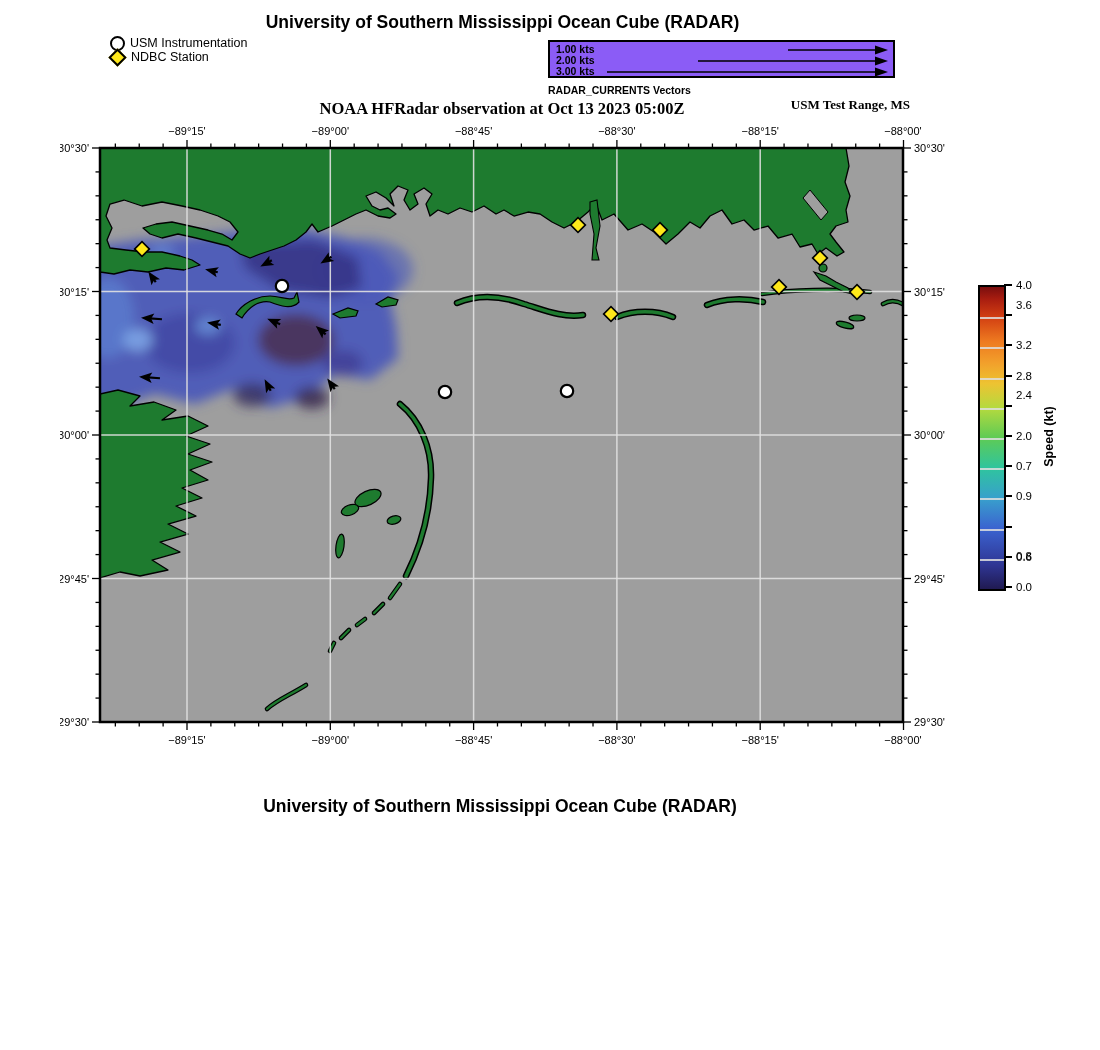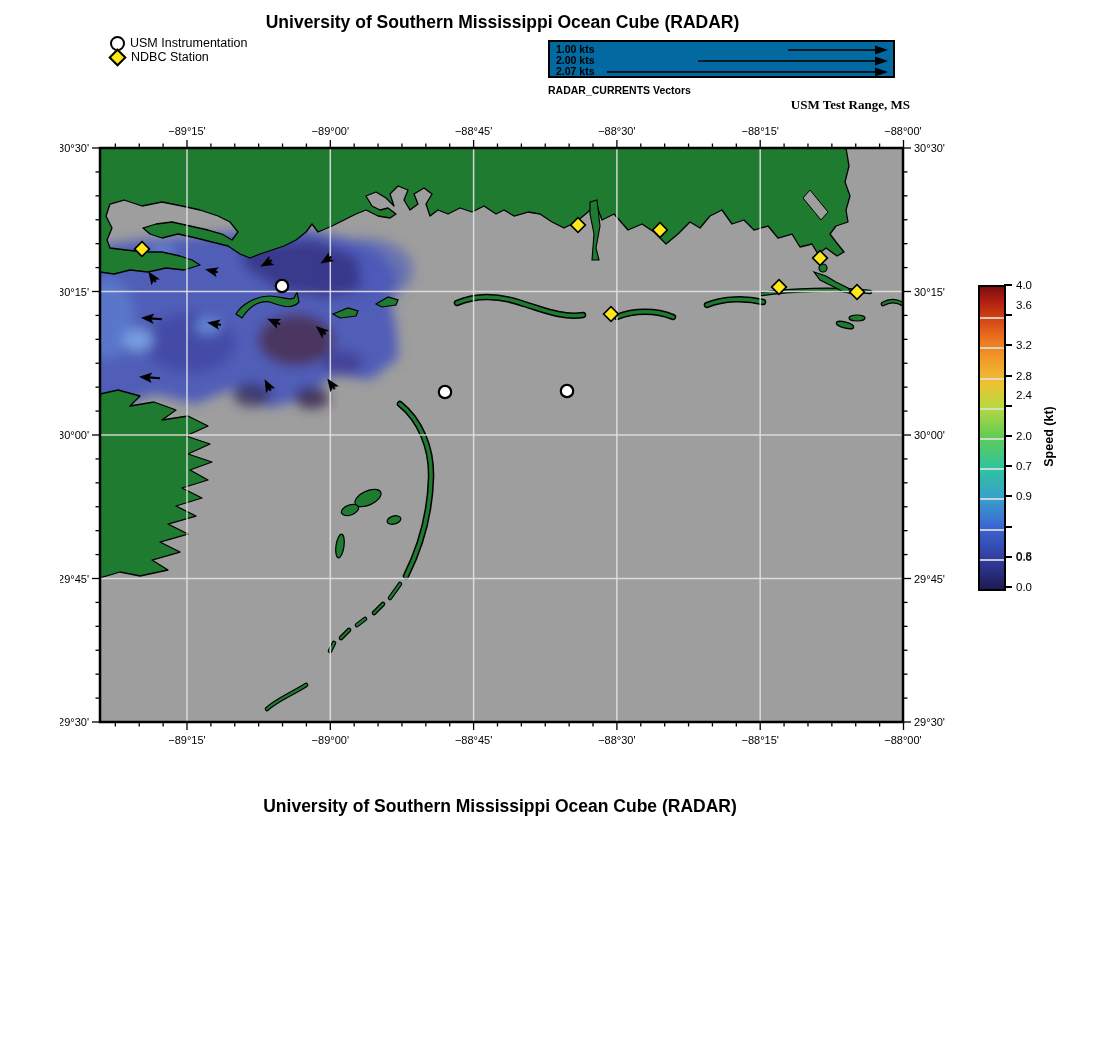--- a/index.html
+++ b/index.html
@@ -7,21 +7,21 @@
           font-family:"Liberation Sans",sans-serif;color:#000;}
   .title-top{position:absolute;left:0;top:12px;width:1005px;text-align:center;
              font-size:17.5px;font-weight:bold;}
   .title-bottom{position:absolute;left:0;top:796px;width:1000px;text-align:center;
                 font-size:17.5px;font-weight:bold;}
   .legend{position:absolute;left:110px;top:36px;}
   .legend-row{position:relative;height:14px;font-size:12.5px;font-weight:normal;line-height:14px;}
   .legend-icon{display:inline-block;vertical-align:middle;margin-right:5px;}
   .icon-circle{width:11px;height:11px;border:2px solid #000;border-radius:50%;background:#fff;}
   .icon-diamond{width:9px;height:9px;border:2px solid #000;background:#ffe81a;transform:rotate(45deg);margin-left:1px;margin-right:7px;}
-  .vbox{position:absolute;left:548px;top:40px;width:343px;height:34px;background:#0369a1;border:2px solid #000;}
+  .vbox{position:absolute;left:548px;top:40px;width:343px;height:34px;background:#8b5cf6;border:2px solid #000;}
   .vbox-label{position:absolute;left:6px;font-size:10.5px;font-weight:bold;line-height:11px;}
   .vbox-caption{position:absolute;left:548px;top:84px;font-size:10.5px;font-weight:bold;}
   .subtitle{position:absolute;left:200px;top:99px;width:604px;text-align:center;
             font-family:"Liberation Serif",serif;font-size:16.5px;font-weight:bold;}
   .region-label{position:absolute;left:760px;top:97px;width:150px;text-align:right;
             font-family:"Liberation Serif",serif;font-size:13px;font-weight:bold;}
   .map-svg{position:absolute;left:60px;top:118px;}
   .tick-label{font-size:11px;fill:#000;}
   .ib{fill:none;stroke:#000;stroke-width:6.5;stroke-linecap:round;}
   .ig{fill:none;stroke:#1e7b2f;stroke-width:3.5;stroke-linecap:round;}
@@ -47,32 +47,33 @@
       <span class="legend-icon icon-circle"></span><span>USM Instrumentation</span>
     </div>
     <div class="legend-row">
       <span class="legend-icon icon-diamond"></span><span>NDBC Station</span>
     </div>
   </div>
 
   <div class="vbox">
     <div class="vbox-label" style="top:2px">1.00 kts</div>
     <div class="vbox-label" style="top:13px">2.00 kts</div>
-    <div class="vbox-label" style="top:24px">2.07 kts</div>
+    <div class="vbox-label" style="top:24px">3.00 kts</div>
     <svg id="vbox-arrows" width="343" height="34" style="position:absolute;left:0;top:0">
         <line x1="238" y1="8" x2="326" y2="8" stroke="#000" stroke-width="1.6"></line>
         <path d="M 338 8 L 325 3.5 L 325 12.5 Z" fill="#000"></path>
         <line x1="148" y1="19" x2="326" y2="19" stroke="#000" stroke-width="1.6"></line>
         <path d="M 338 19 L 325 14.5 L 325 23.5 Z" fill="#000"></path>
         <line x1="57" y1="30" x2="326" y2="30" stroke="#000" stroke-width="1.6"></line>
         <path d="M 338 30 L 325 25.5 L 325 34.5 Z" fill="#000"></path>
       </svg>
   </div>
   <div class="vbox-caption">RADAR_CURRENTS Vectors</div>
 
+  <div class="subtitle">NOAA HFRadar observation at Oct 13 2023 05:00Z</div>
   <div class="region-label">USM Test Range, MS</div>
 
   <svg class="map-svg" width="900" height="640">
     <defs>
       <clipPath id="mapclip">
           <rect x="0" y="0" width="803" height="574"></rect>
         </clipPath>
       <filter id="soft" x="-25%" y="-25%" width="150%" height="150%">
         <feGaussianBlur stdDeviation="6"></feGaussianBlur>
       </filter>

